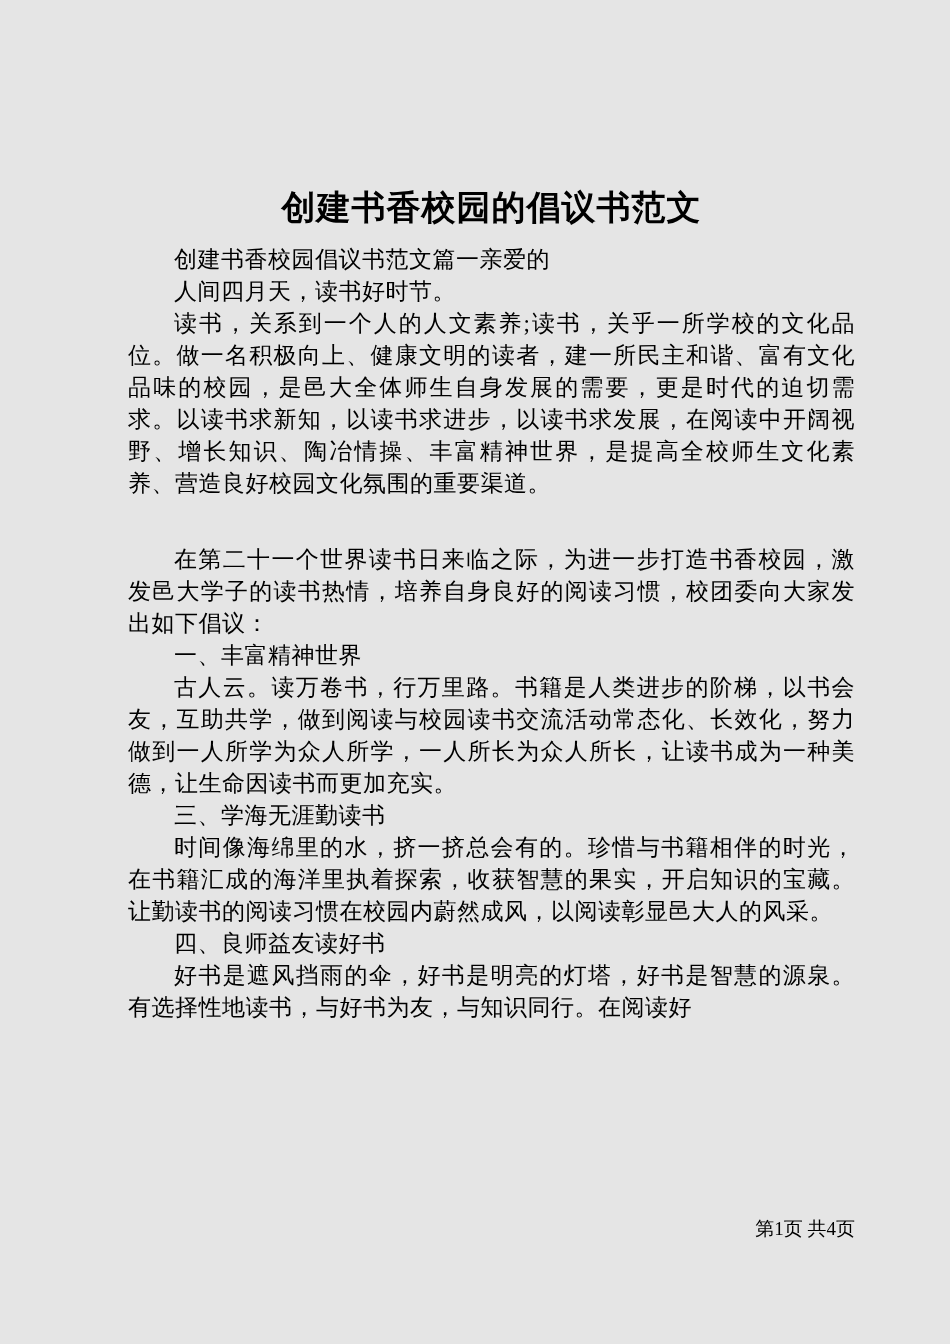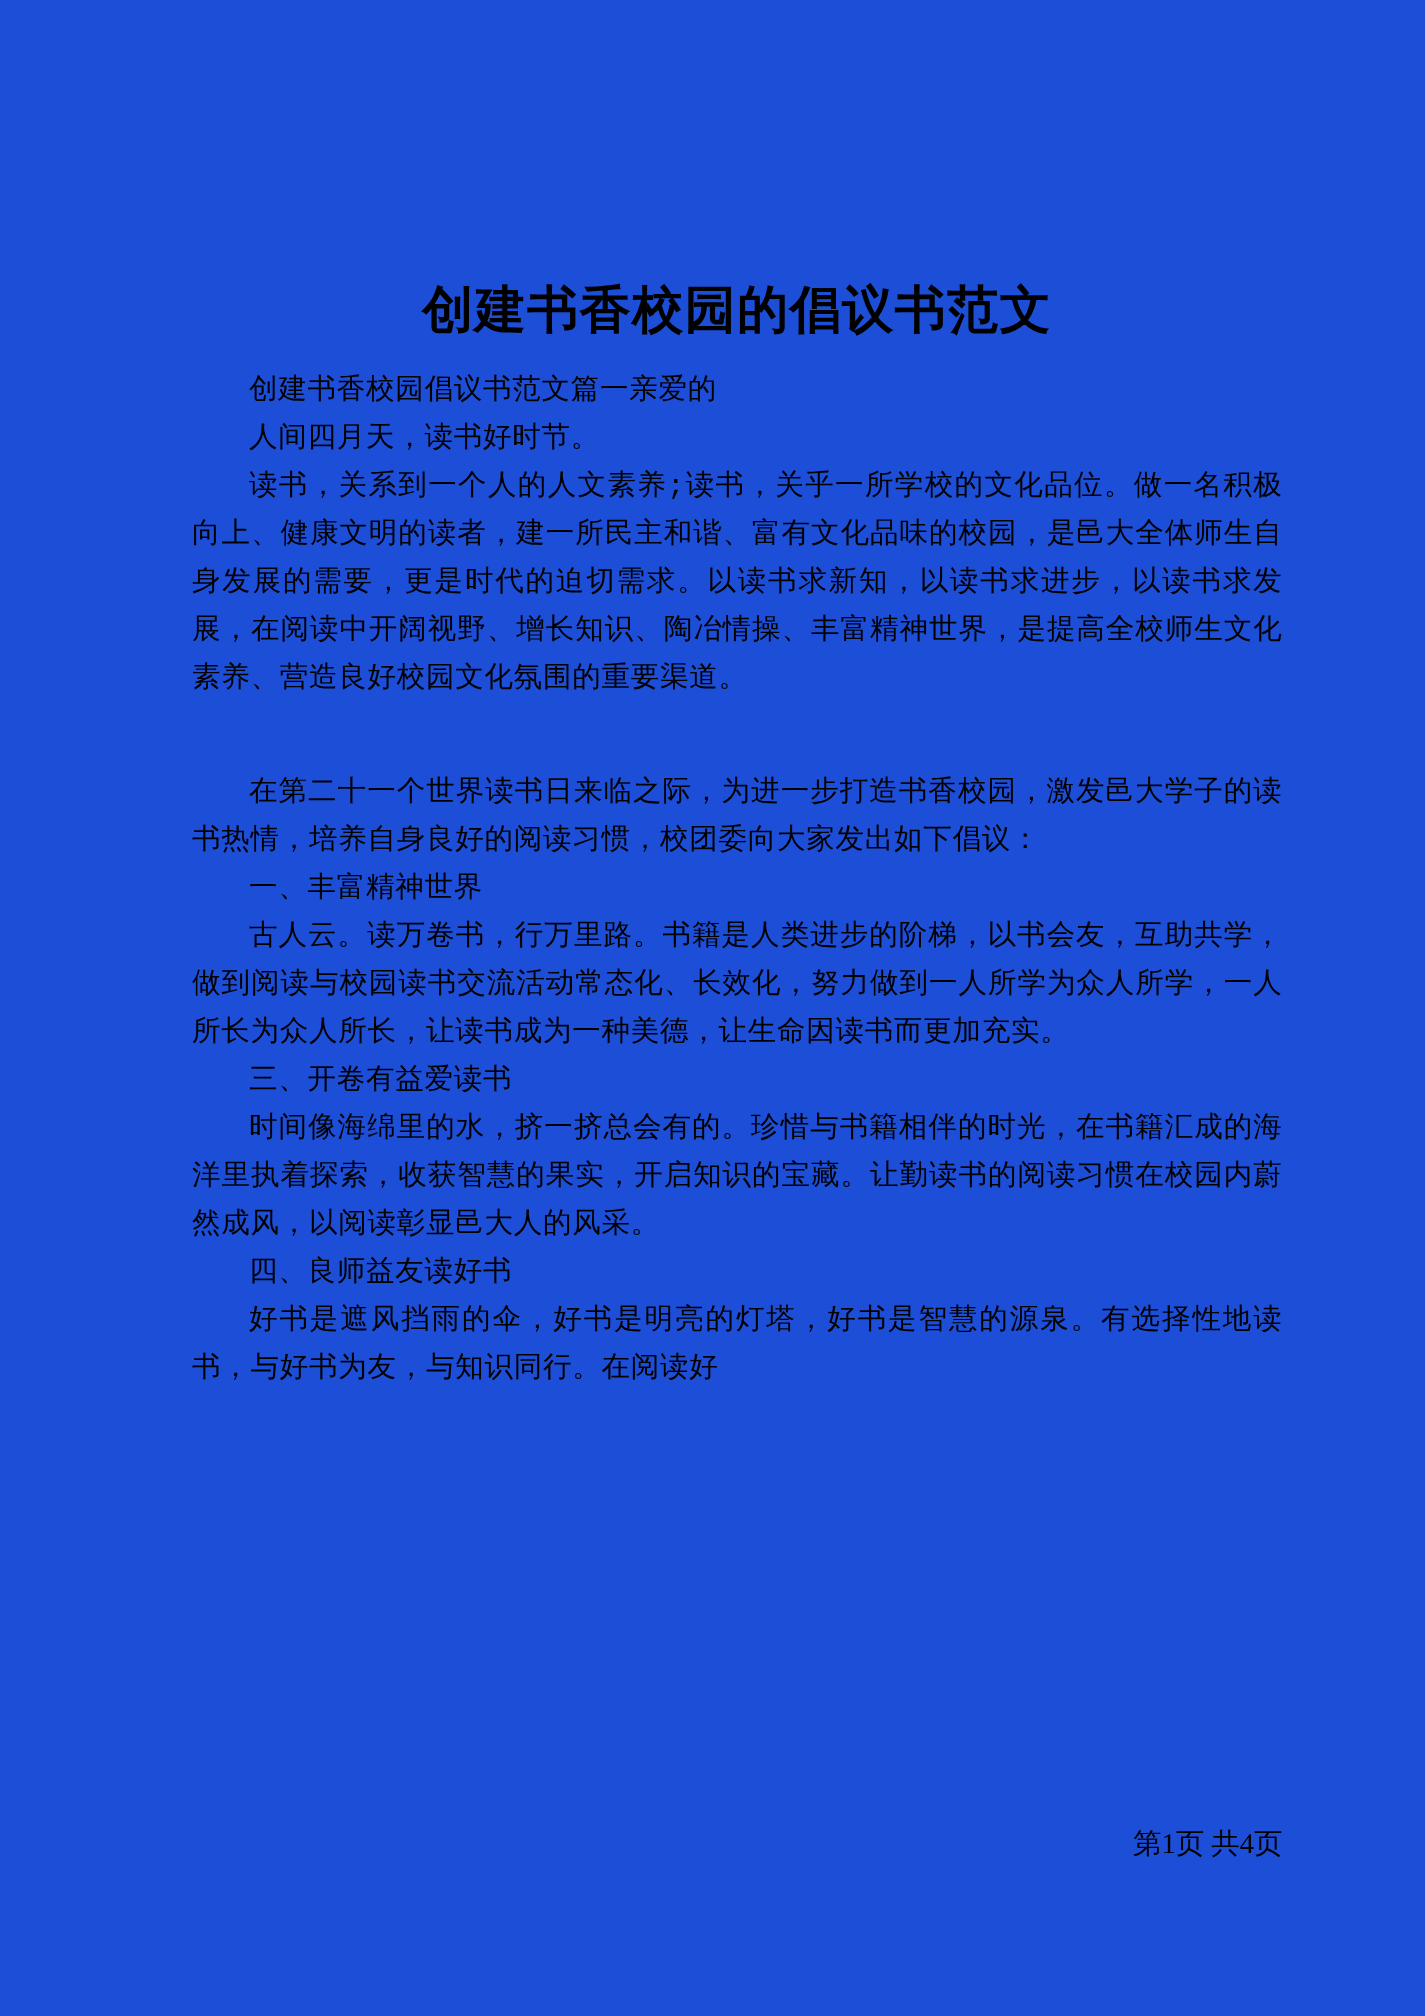--- a/index.html
+++ b/index.html
@@ -4,44 +4,43 @@
 <style>
   html, body {
     margin: 0;
     padding: 0;
     background: #ffffff;
   }
   .page {
     position: relative;
     width: 950px;
     height: 1344px;
-    background: #1d4ed8;
+    background: #e5e5e5;
     box-sizing: border-box;
     padding: 186px 95px 0 128px;
     overflow: hidden;
     font-family: "Liberation Serif", "DejaVu Serif", serif;
     color: #000000;
   }
   .doc-title {
     margin: 0 0 14px 0;
     font-size: 34px;
     font-weight: 700;
     text-align: center;
     line-height: 1.3;
     letter-spacing: 1px;
   }
   .para {
     margin: 0;
-    font-size: 19px;
+    font-size: 23px;
     line-height: 32px;
     text-align: justify;
     text-indent: 2em;
     letter-spacing: 0.5px;
     word-break: break-all;
-    font-family: Liberation Mono, monospace;
   }
   .para.gap-before {
     margin-top: 44px;
   }
   .page-footer {
     position: absolute;
     right: 95px;
     bottom: 102px;
     font-size: 19px;
     color: #000000;
@@ -53,21 +52,21 @@
 <div class="page">
 
   <h1 class="doc-title">创建书香校园的倡议书范文</h1>
 
   <p class="para">创建书香校园倡议书范文篇一亲爱的</p>
   <p class="para">人间四月天，读书好时节。</p>
   <p class="para">读书，关系到一个人的人文素养;读书，关乎一所学校的文化品位。做一名积极向上、健康文明的读者，建一所民主和谐、富有文化品味的校园，是邑大全体师生自身发展的需要，更是时代的迫切需求。以读书求新知，以读书求进步，以读书求发展，在阅读中开阔视野、增长知识、陶冶情操、丰富精神世界，是提高全校师生文化素养、营造良好校园文化氛围的重要渠道。</p>
   <p class="para gap-before">在第二十一个世界读书日来临之际，为进一步打造书香校园，激发邑大学子的读书热情，培养自身良好的阅读习惯，校团委向大家发出如下倡议：</p>
   <p class="para">一、丰富精神世界</p>
   <p class="para">古人云。读万卷书，行万里路。书籍是人类进步的阶梯，以书会友，互助共学，做到阅读与校园读书交流活动常态化、长效化，努力做到一人所学为众人所学，一人所长为众人所长，让读书成为一种美德，让生命因读书而更加充实。</p>
-  <p class="para">三、开卷有益爱读书</p>
+  <p class="para">三、学海无涯勤读书</p>
   <p class="para">时间像海绵里的水，挤一挤总会有的。珍惜与书籍相伴的时光，在书籍汇成的海洋里执着探索，收获智慧的果实，开启知识的宝藏。让勤读书的阅读习惯在校园内蔚然成风，以阅读彰显邑大人的风采。</p>
   <p class="para">四、良师益友读好书</p>
   <p class="para">好书是遮风挡雨的伞，好书是明亮的灯塔，好书是智慧的源泉。有选择性地读书，与好书为友，与知识同行。在阅读好</p>
 
   <div class="page-footer">
     <span>第1页  共4页</span>
   </div>
 
 </div>
 

